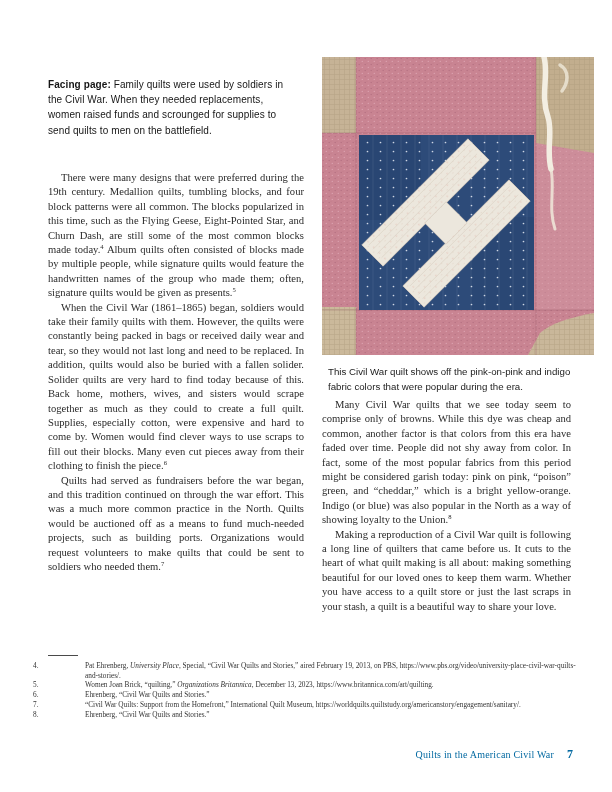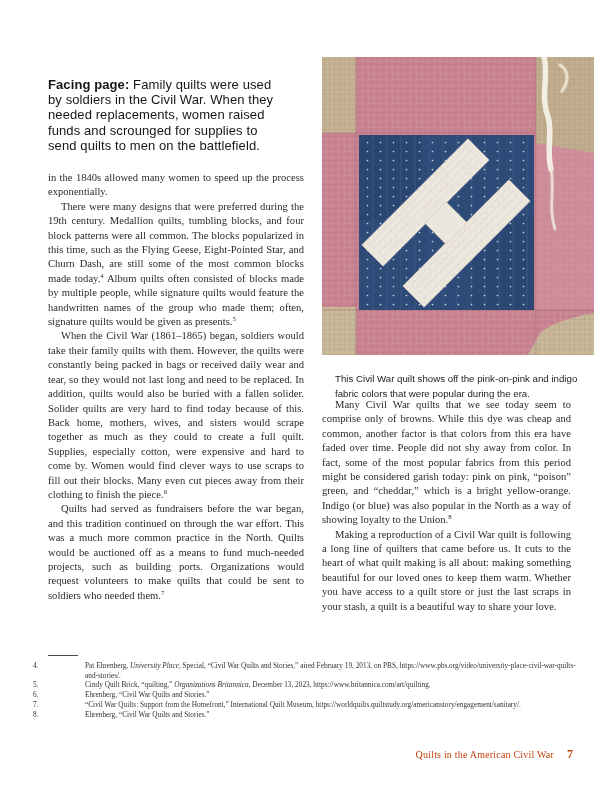--- a/index.html
+++ b/index.html
@@ -1,61 +1,60 @@
 <!DOCTYPE html>
 <html><head>
 <meta charset="utf-8">
 <style>
   html,body{margin:0;padding:0;}
   body{width:612px;height:792px;background:#f2f2f2;font-family:"Liberation Serif",serif;}
   .page{position:relative;width:612px;height:792px;background:#ffffff;overflow:hidden;}
 
   .facing-caption{
     position:absolute;left:48px;top:77px;width:240px;margin:0;
-    font-family:"Liberation Sans",sans-serif;font-size:13px;line-height:15.2px;
+    font-family:"Liberation Sans",sans-serif;font-size:10px;line-height:15.2px;
     color:#161616;letter-spacing:.1px;
   }
   .facing-caption b{font-weight:700;}
 
   .textcol{position:absolute;color:#2a2a2a;}
   .textcol p{margin:0;font-size:10.6px;line-height:14.4px;text-align:justify;}
   .textcol p.indent{text-indent:13px;}
   .textcol sup{font-size:6.6px;line-height:0;vertical-align:4px;}
   #left-col{left:48px;top:171px;width:256px;}
   #right-col{left:322px;top:398px;width:249px;}
 
   figure.quilt{position:absolute;left:322px;top:57px;width:272px;height:298px;margin:0;}
   figure.quilt svg{display:block;}
 
   .img-caption{
-    position:absolute;left:322px;top:359px;width:254px;margin:13px;
+    position:absolute;left:322px;top:359px;width:254px;margin:6px;
     font-family:"Liberation Sans",sans-serif;font-size:9.7px;line-height:14.6px;color:#1c1c1c;
   }
 
   .fn-rule{position:absolute;left:48px;top:655px;width:30px;border-top:1px solid #4a4a4a;}
   .footnotes{position:absolute;left:33px;top:661px;width:548px;color:#333;
     font-size:7.3px;line-height:9.7px;}
   .fn{display:flex;}
   .fn-num{width:14px;flex:0 0 14px;}
   .fn-text{flex:1;padding-left:38px;}
   .fn-text i{font-style:italic;}
 
-  .footer{position:absolute;right:39px;top:747px;display:flex;align-items:baseline;color:#c2410c;}
+  .footer{position:absolute;right:39px;top:747px;display:flex;align-items:baseline;color:#0369a1;}
   .footer .running-title{font-size:10px;letter-spacing:.2px;}
   .footer .pagenum{font-size:12px;font-weight:700;margin-left:13px;}
 </style>
 </head>
 <body>
 
 <div class="page">
 
   <p class="facing-caption"><b>Facing page:</b><span> Family quilts were used by soldiers in the Civil War. When they needed replacements, women raised funds and scrounged for supplies to send quilts to men on the battlefield.</span></p>
 
   <div class="textcol" id="left-col">
-      <p class="para"><span>in the 1840s allowed many women to speed up the process exponentially.</span></p>
       <p class="para indent"><span>There were many designs that were preferred during the 19th century. Medallion quilts, tumbling blocks, and four block patterns were all common. The blocks popularized in this time, such as the Flying Geese, Eight-Pointed Star, and Churn Dash, are still some of the most common blocks made today.</span><sup>4</sup><span> Album quilts often consisted of blocks made by multiple people, while signature quilts would feature the handwritten names of the group who made them; often, signature quilts would be given as presents.</span><sup>5</sup></p>
       <p class="para indent"><span>When the Civil War (1861–1865) began, soldiers would take their family quilts with them. However, the quilts were constantly being packed in bags or received daily wear and tear, so they would not last long and need to be replaced. In addition, quilts would also be buried with a fallen solider. Solider quilts are very hard to find today because of this. Back home, mothers, wives, and sisters would scrape together as much as they could to create a full quilt. Supplies, especially cotton, were expensive and hard to come by. Women would find clever ways to use scraps to fill out their blocks. Many even cut pieces away from their clothing to finish the piece.</span><sup>6</sup></p>
       <p class="para indent"><span>Quilts had served as fundraisers before the war began, and this tradition continued on through the war effort. This was a much more common practice in the North. Quilts would be auctioned off as a means to fund much-needed projects, such as building ports. Organizations would request volunteers to make quilts that could be sent to soldiers who needed them.</span><sup>7</sup></p>
     </div>
 
   <figure class="quilt">
     <svg width="272" height="298" viewBox="0 0 272 298">
       <defs>
         <pattern id="pinkTex" width="6" height="6" patternUnits="userSpaceOnUse">
           <circle cx="1.2" cy="1.5" r="0.8" fill="#b06b7d" opacity="0.7"></circle>
@@ -128,21 +127,21 @@
     </div>
 
   <div class="fn-rule"></div>
   <div class="footnotes" id="footnotes">
       <div class="fn">
         <span class="fn-num">4.</span>
         <span class="fn-text"><span>Pat Ehrenberg, </span><i>University Place</i><span>, Special, “Civil War Quilts and Stories,” aired February 19, 2013, on PBS, https://www.pbs.org/video/university-place-civil-war-quilts-and-stories/.</span></span>
       </div>
       <div class="fn">
         <span class="fn-num">5.</span>
-        <span class="fn-text"><span>Cindy Quilt Brick, “quilting,” </span><i>Organizations Britannica</i><span>, December 13, 2023, https://www.britannica.com/art/quilting.</span></span>
+        <span class="fn-text"><span>Women Joan Brick, “quilting,” </span><i>Organizations Britannica</i><span>, December 13, 2023, https://www.britannica.com/art/quilting.</span></span>
       </div>
       <div class="fn">
         <span class="fn-num">6.</span>
         <span class="fn-text"><span>Ehrenberg, “Civil War Quilts and Stories.”</span></span>
       </div>
       <div class="fn">
         <span class="fn-num">7.</span>
         <span class="fn-text"><span>“Civil War Quilts: Support from the Homefront,” International Quilt Museum, https://worldquilts.quiltstudy.org/americanstory/engagement/sanitary/.</span></span>
       </div>
       <div class="fn">

